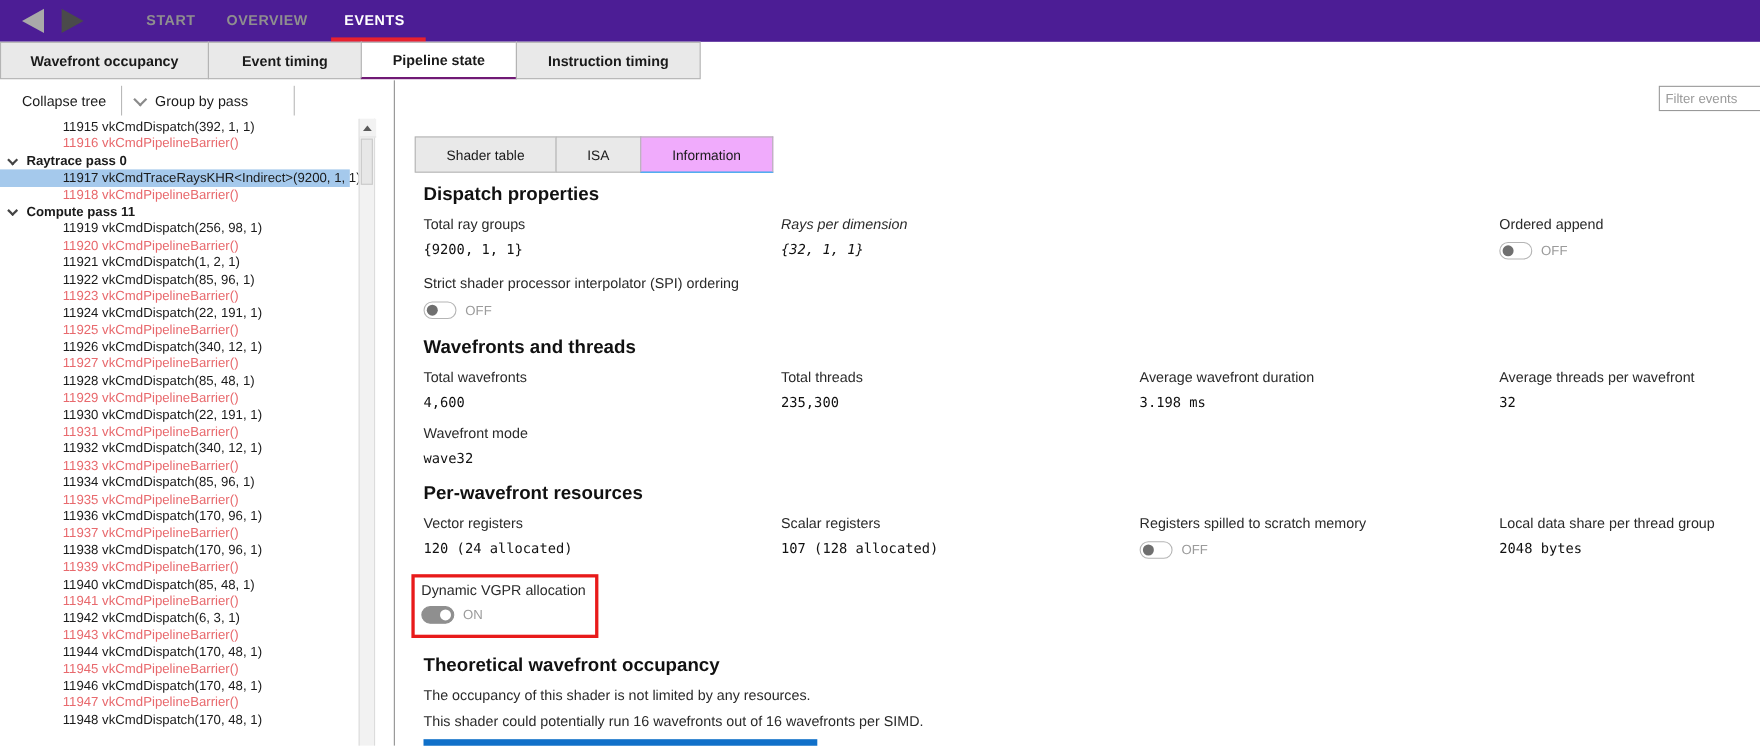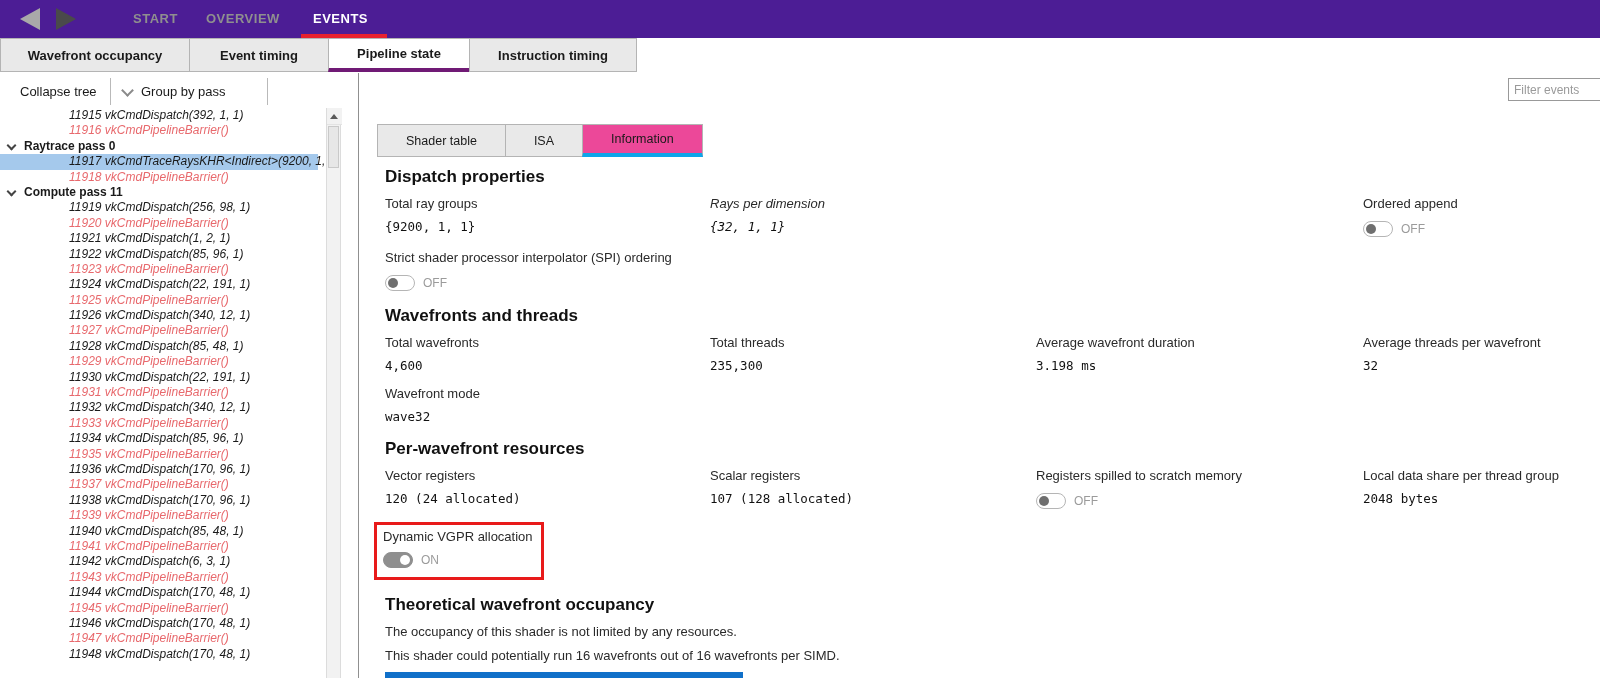--- a/index.html
+++ b/index.html
@@ -17,39 +17,39 @@
     letter-spacing:0.5px; color:#8f8f8f; cursor:pointer; }
   .nav-item.active { color:#ffffff; }
   .nav-underline { position:absolute; top:34px; height:4px; background:#e8212e; }
 
   
   .viewtabs { position:absolute; left:0; top:38px; height:34px; display:flex; }
   .vtab { height:34px; display:flex; align-items:center; justify-content:center;
     font-size:13px; font-weight:bold; color:#1a1a1a; background:#e9e9e9;
     border:1px solid #b4b4b4; margin-left:-1px; cursor:pointer; }
   .vtab:first-child { margin-left:0; }
-  .vtab.active { background:#ffffff; border-bottom:4px solid #701a75; }
+  .vtab.active { background:#ffffff; border-bottom:2px solid #701a75; }
 
   
   .toolbar-label { position:absolute; top:84px; font-size:13px; color:#1a1a1a; cursor:pointer; }
   .tb-sep { position:absolute; top:78px; width:1px; height:27px; background:#b9b9b9; }
   .chev { position:absolute; width:9px; height:9px; border-left:2px solid #8a8a8a;
     border-bottom:2px solid #8a8a8a; transform:rotate(-45deg); }
   .filter-input { position:absolute; left:1508px; top:78px; width:130px; height:23px;
     border:1px solid #999; font-size:12px; padding:0 5px; color:#333;
     font-family:"Liberation Sans", sans-serif; }
   .filter-input::placeholder { color:#9a9a9a; }
 
   
   .tree { position:absolute; left:0; top:108px; width:326px; height:570px; overflow:hidden;
     font-size:12px; color:#1a1a1a; }
   .tree-row { position:relative; height:15.4px; line-height:15.4px; white-space:nowrap;
     width:318px; cursor:pointer; }
   .tree-row.selected { background:#a5c9ec; }
-  .tree-row .evt { position:absolute; left:69px;font-style:italic; }
+  .tree-row .evt { position:absolute; left:57px; }
   .tree-row.barrier .evt { color:#e8696d; }
   .tree-row.group { font-weight:bold; }
   .tree-row.group .glabel { position:absolute; left:24px; }
   .tree-chev { position:absolute; left:8px; top:3px; width:7px; height:7px;
     border-left:2px solid #444; border-bottom:2px solid #444; transform:rotate(-45deg); }
 
   
   .vscroll { position:absolute; left:326px; top:108px; width:15px; height:570px;
     background:#f2f2f2; border-left:1px solid #dcdcdc; border-right:1px solid #dcdcdc; }
   .vscroll .btn-up { position:absolute; top:0; left:0; width:15px; height:17px;
@@ -62,21 +62,21 @@
 
   
   .divider-v { position:absolute; left:358px; top:73px; width:1px; height:605px; background:#909090; }
 
   
   .dtabs { position:absolute; left:377px; top:124px; display:flex; }
   .dtab { height:33px; display:flex; align-items:center; padding:0 28px; font-size:12.5px;
     font-weight:normal; color:#1a1a1a; background:#e9e9e9; border:1px solid #b4b4b4;
     margin-left:-1px; cursor:pointer; }
   .dtab:first-child { margin-left:0; }
-  .dtab.active { background:#ec4899; border-bottom:4px solid #0ea5e9; }
+  .dtab.active { background:#f0abfc; border-bottom:1px solid #0ea5e9; }
 
   
   .detail-content { position:absolute; left:385px; top:167px; width:1215px; }
   .section { margin-bottom:15px; }
   .section-title { font-size:17px; font-weight:bold; color:#111; margin-bottom:9px; }
   .frow { display:grid; grid-template-columns:325px 326px 327px 1fr; margin-bottom:13px; }
   .flabel { font-size:13px; color:#2a2a2a; margin-bottom:8px; }
   .fvalue { font-family:"DejaVu Sans Mono", monospace; font-size:12.5px; color:#111; }
   .toggle { position:relative; display:inline-block; width:30px; height:16px; border-radius:9px;
     vertical-align:middle; cursor:pointer; }

